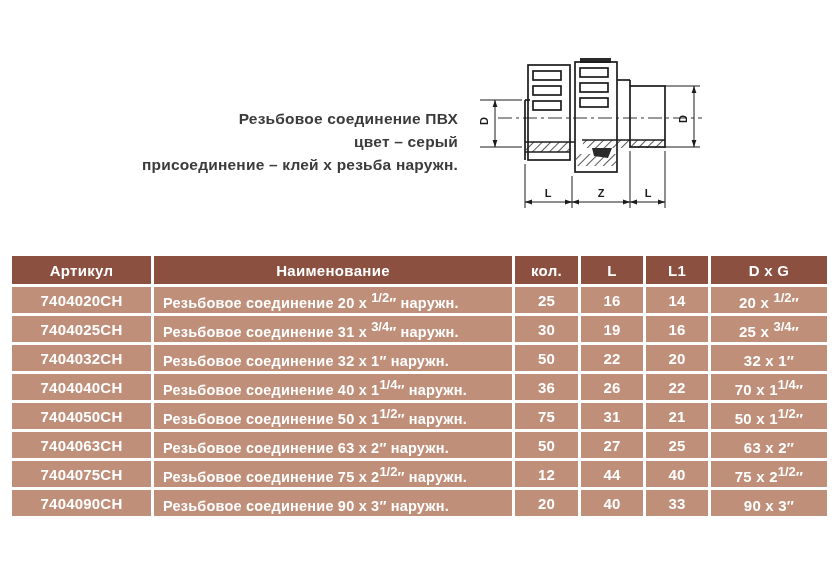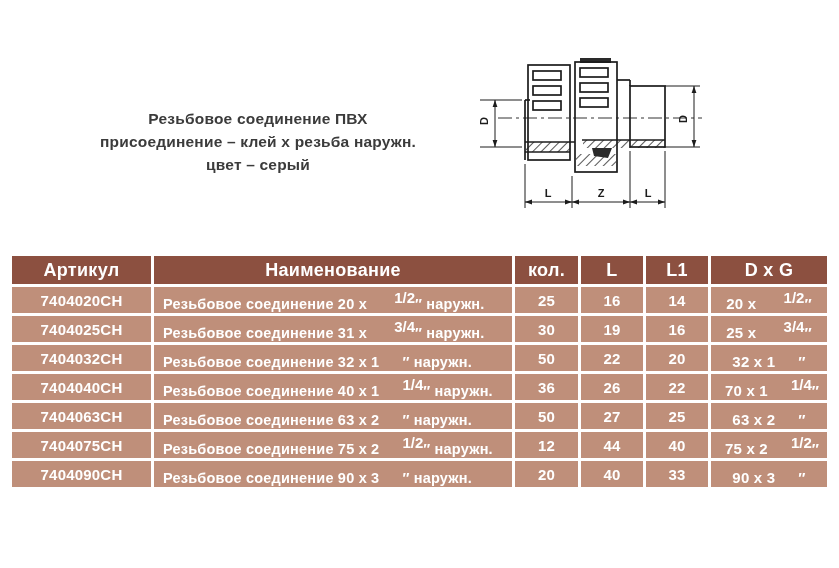--- a/index.html
+++ b/index.html
@@ -12,54 +12,54 @@
   }
   *{box-sizing:border-box;}
   html,body{margin:0;padding:0;}
   body{
     width:839px;height:568px;position:relative;overflow:hidden;
     background:var(--page-bg);
     font-family:"Liberation Sans","DejaVu Sans",sans-serif;
   }
   .title-block{
     position:absolute;left:58px;top:107px;width:400px;
-    text-align:center;font-weight:bold;font-size:15.5px;line-height:23px;
+    text-align:right;font-weight:bold;font-size:15.5px;line-height:23px;
     color:var(--title-text);letter-spacing:.2px;
   }
   .diagram{position:absolute;left:462px;top:18px;}
   .diagram .outline{fill:none;stroke:var(--line);stroke-width:1.7;stroke-linejoin:miter;}
   .diagram .thin{fill:none;stroke:var(--line);stroke-width:1;}
   .diagram .center{fill:none;stroke:var(--line);stroke-width:.9;stroke-dasharray:14 4 3 4;}
   .diagram .dimtext{font-family:"Liberation Sans",sans-serif;font-weight:bold;font-size:11px;fill:var(--line);}
   .diagram .arrow{fill:var(--line);stroke:none;}
   .diagram .cap{fill:#2a2a2a;stroke:none;}
   table.catalog{
     position:absolute;left:9px;top:253px;width:821px;
     border-collapse:separate;border-spacing:3px;table-layout:fixed;
   }
   table.catalog th{
     background:var(--header-bg);color:var(--table-text);
-    font-size:18px;font-weight:bold;height:28px;padding:0 4px;
+    font-size:15px;font-weight:bold;height:28px;padding:0 4px;
     text-align:center;vertical-align:middle;letter-spacing:.3px;
   }
   table.catalog td{
     background:var(--row-bg);color:var(--table-text);
     font-size:15px;font-weight:bold;height:26px;padding:0 14px;
     text-align:center;vertical-align:middle;white-space:nowrap;letter-spacing:.2px;
   }
   table.catalog td.name-cell{text-align:left;padding-left:9px;font-size:14.5px;}
-  sup.frac{font-size:15px;vertical-align:6px;letter-spacing:0;margin-left:23px;}
+  sup.frac{font-size:13px;vertical-align:6px;letter-spacing:0;}
 </style>
 </head>
 <body>
 
 <div class="title-block">
   <div>Резьбовое соединение ПВХ</div>
+  <div>цвет – серый</div>
   <div>присоединение – клей x резьба наружн.</div>
-  <div>цвет – серый</div>
 </div>
 
 <svg class="diagram" width="260" height="212" viewBox="0 0 260 212">
   <defs>
     <pattern id="hatch" width="6" height="6" patternUnits="userSpaceOnUse" patternTransform="rotate(45)">
       <line x1="0" y1="0" x2="0" y2="6" stroke="#1c1c1c" stroke-width="1.5"></line>
     </pattern>
   </defs>
 
   <line class="center" x1="36" y1="100" x2="240" y2="100"></line>
@@ -166,20 +166,28 @@
     </tr>
     <tr>
       <td>7404040CH</td>
       <td class="name-cell"><span>Резьбовое соединение 40 x 1</span><sup class="frac">1/4</sup><span>″ наружн.</span></td>
       <td>36</td>
       <td>26</td>
       <td>22</td>
       <td><span>70 x 1</span><sup class="frac">1/4</sup><span>″</span></td>
     </tr>
     <tr>
+      <td>7404050CH</td>
+      <td class="name-cell"><span>Резьбовое соединение 50 x 1</span><sup class="frac">1/2</sup><span>″ наружн.</span></td>
+      <td>75</td>
+      <td>31</td>
+      <td>21</td>
+      <td><span>50 x 1</span><sup class="frac">1/2</sup><span>″</span></td>
+    </tr>
+    <tr>
       <td>7404063CH</td>
       <td class="name-cell"><span>Резьбовое соединение 63 x 2</span><sup class="frac"></sup><span>″ наружн.</span></td>
       <td>50</td>
       <td>27</td>
       <td>25</td>
       <td><span>63 x 2</span><sup class="frac"></sup><span>″</span></td>
     </tr>
     <tr>
       <td>7404075CH</td>
       <td class="name-cell"><span>Резьбовое соединение 75 x 2</span><sup class="frac">1/2</sup><span>″ наружн.</span></td>

